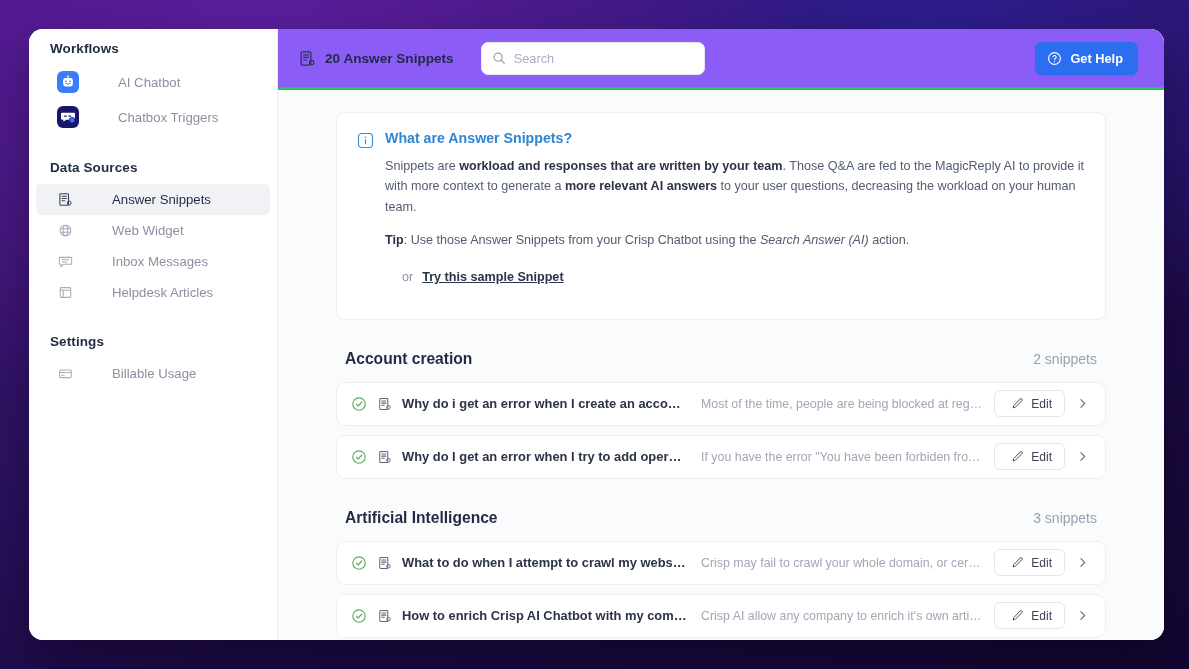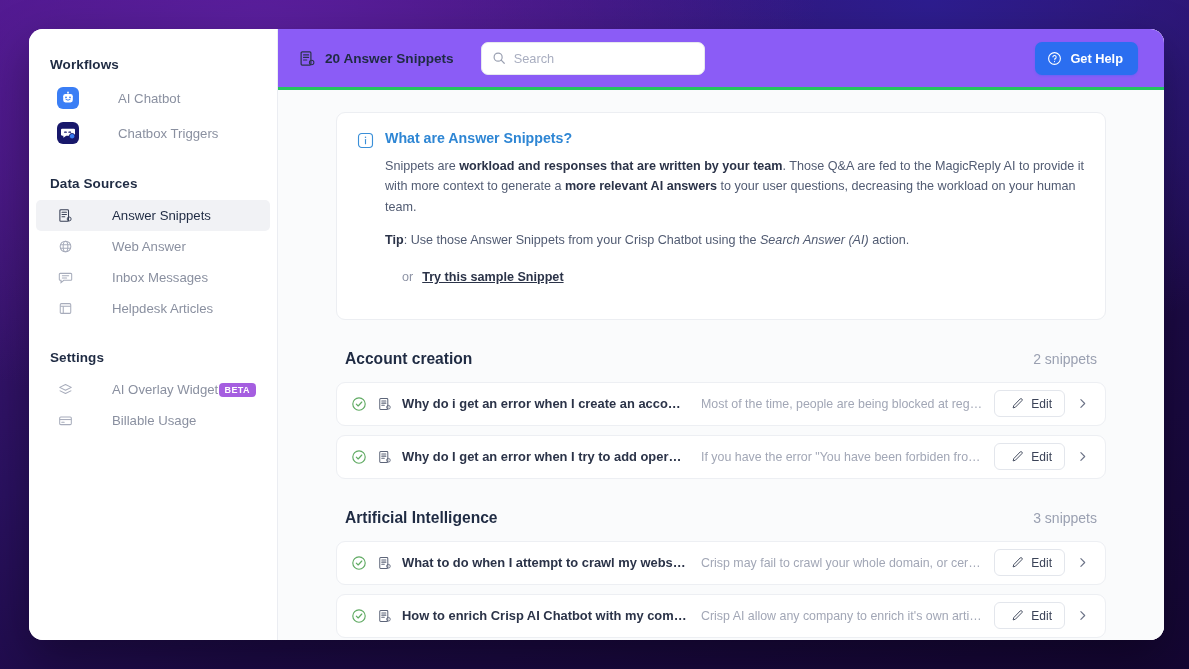--- a/index.html
+++ b/index.html
@@ -33,21 +33,21 @@
     display: flex;
     overflow: hidden;
   }
 
   
   .sidebar {
     width: 249px;
     min-width: 249px;
     background: #ffffff;
     border-right: 1px solid #ebedf2;
-    padding: 28px 0 0 0;
+    padding: 12px 0 0 0;
     overflow: hidden;
   }
 
   .sidebar-section-title {
     font-size: 13.5px;
     font-weight: bold;
     color: #1f2b43;
     padding: 0 0 0 21px;
     margin-bottom: 9px;
     letter-spacing: 0.1px;
@@ -381,21 +381,21 @@
 
       <div class="sidebar-item">
         <span class="ic">
           <svg width="15" height="15" viewBox="0 0 16 16" fill="none" stroke="#a7acbb" stroke-width="1.1">
             <circle cx="8" cy="8" r="5.7"></circle>
             <ellipse cx="8" cy="8" rx="2.5" ry="5.7"></ellipse>
             <line x1="2.4" y1="6.2" x2="13.6" y2="6.2"></line>
             <line x1="2.4" y1="9.8" x2="13.6" y2="9.8"></line>
           </svg>
         </span>
-        <span class="label">Web Answer</span>
+        <span class="label">Web Widget</span>
       </div>
 
       <div class="sidebar-item">
         <span class="ic">
           <svg width="15" height="15" viewBox="0 0 16 16" fill="none" stroke="#a7acbb" stroke-width="1.1">
             <path d="M2.3 3.6 h11.4 a0.9 0.9 0 0 1 0.9 0.9 v5.6 a0.9 0.9 0 0 1 -0.9 0.9 h-7.5 l-3 2.4 v-2.4 h-0.9 a0.9 0.9 0 0 1 -0.9 -0.9 v-5.6 a0.9 0.9 0 0 1 0.9 -0.9 z"></path>
             <line x1="4.6" y1="6.2" x2="11.4" y2="6.2" stroke-linecap="round"></line>
             <line x1="4.6" y1="8.5" x2="9.2" y2="8.5" stroke-linecap="round"></line>
           </svg>
         </span>
@@ -410,30 +410,20 @@
             <line x1="5.6" y1="5.6" x2="5.6" y2="13.2"></line>
           </svg>
         </span>
         <span class="label">Helpdesk Articles</span>
       </div>
     </div>
 
     <div class="sidebar-group settings-group">
       <div class="sidebar-section-title">Settings</div>
 
-      <div class="sidebar-item">
-        <span class="ic">
-          <svg width="15" height="15" viewBox="0 0 16 16" fill="none" stroke="#a7acbb" stroke-width="1.1" stroke-linejoin="round">
-            <path d="M8 2.6 L14.2 5.7 L8 8.8 L1.8 5.7 Z"></path>
-            <path d="M1.8 9.2 L8 12.3 L14.2 9.2"></path>
-          </svg>
-        </span>
-        <span class="label">AI Overlay Widget</span>
-        <span class="beta-badge">BETA</span>
-      </div>
 
       <div class="sidebar-item">
         <span class="ic">
           <svg width="15" height="15" viewBox="0 0 16 16" fill="none" stroke="#a7acbb" stroke-width="1.1">
             <rect x="1.8" y="4.2" width="12.4" height="8.2" rx="1.2"></rect>
             <line x1="1.8" y1="7" x2="14.2" y2="7"></line>
             <line x1="4" y1="9.8" x2="6.6" y2="9.8" stroke-linecap="round"></line>
           </svg>
         </span>
         <span class="label">Billable Usage</span>

